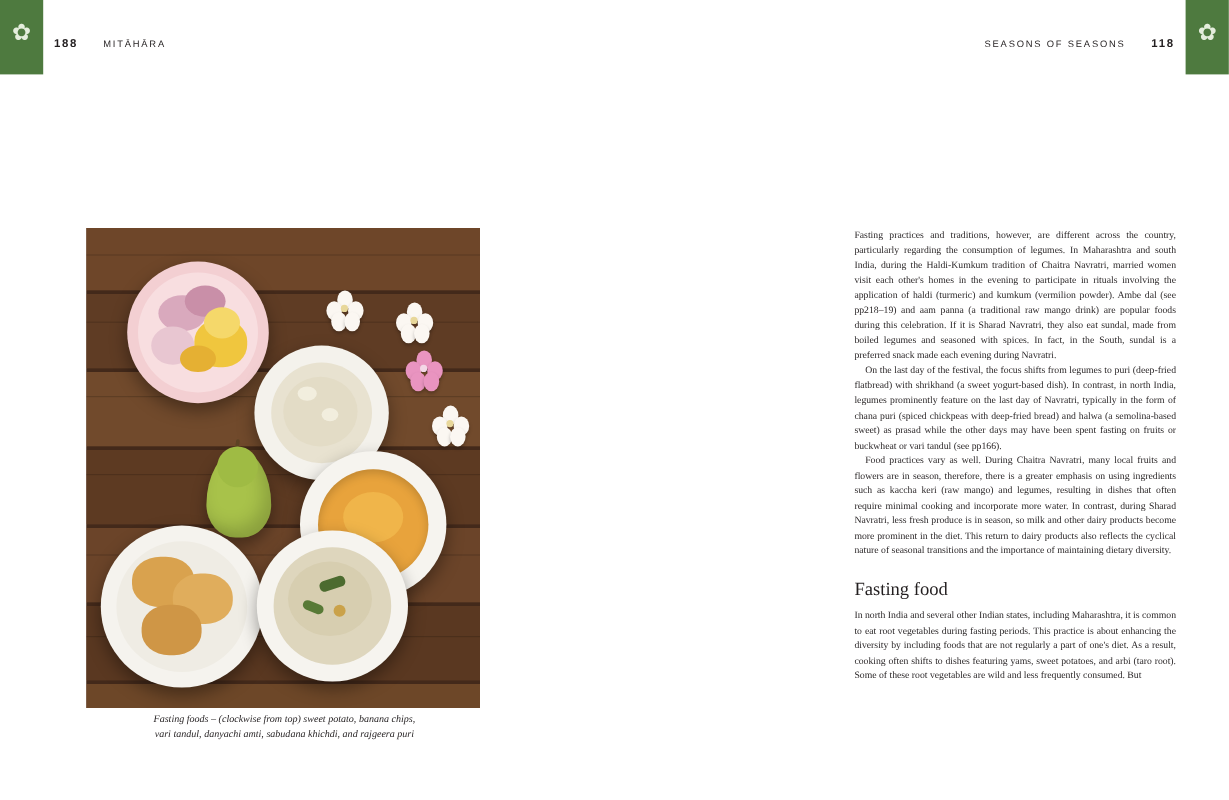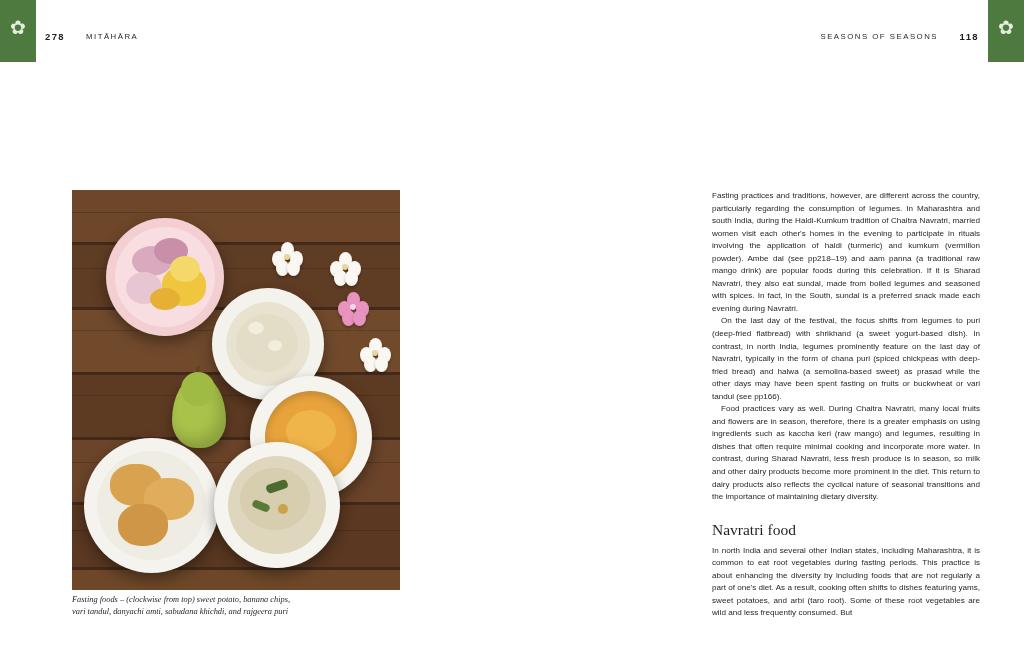--- a/index.html
+++ b/index.html
@@ -219,32 +219,33 @@
   .caption {
     position: absolute;
     left: 72px;
     top: 594px;
     width: 330px;
     font-family: "Liberation Serif", serif;
     font-style: italic;
     font-size: 8.4px;
     line-height: 11.5px;
     color: #231f20;
+    text-align: center;
   }
 
   
   .col {
     position: absolute;
     left: 712px;
     top: 190px;
     width: 268px;
   }
   .col p {
     margin: 0;
-    font-family: Liberation Sans, sans-serif;
+    font-family: Liberation Serif, serif;
     font-size: 8.1px;
     line-height: 12.55px;
     text-align: justify;
     color: #231f20;
   }
   .col p.indent { text-indent: 9px; }
   .col h2 {
     margin: 17px 0 7px 0;
     font-family: "Liberation Serif", serif;
     font-weight: normal;
@@ -257,21 +258,21 @@
 <body>
 
 <div class="spread">
 
   <div class="header-band">
     <div class="corner-tab left"></div>
     <div class="corner-leaf left">✿</div>
     <div class="corner-tab right"></div>
     <div class="corner-leaf right">✿</div>
 
-    <div class="folio left">278</div>
+    <div class="folio left">188</div>
     <div class="runhead left">MITĀHĀRA</div>
 
     <div class="runhead right">SEASONS OF SEASONS</div>
     <div class="folio right">118</div>
   </div>
 
   <div class="photo-wrap">
     <div class="photo">
 
       <div class="plank" style="top:-10px;background:#6e4629;"></div>
@@ -375,17 +376,17 @@
 
   <div class="caption">
     <span>Fasting foods – (clockwise from top) sweet potato, banana chips,</span><br>
     <span>vari tandul, danyachi amti, sabudana khichdi, and rajgeera puri</span>
   </div>
 
   <div class="col">
     <p>Fasting practices and traditions, however, are different across the country, particularly regarding the consumption of legumes. In Maharashtra and south India, during the Haldi-Kumkum tradition of Chaitra Navratri, married women visit each other's homes in the evening to participate in rituals involving the application of haldi (turmeric) and kumkum (vermilion powder). Ambe dal (see pp218–19) and aam panna (a traditional raw mango drink) are popular foods during this celebration. If it is Sharad Navratri, they also eat sundal, made from boiled legumes and seasoned with spices. In fact, in the South, sundal is a preferred snack made each evening during Navratri.</p>
     <p class="indent">On the last day of the festival, the focus shifts from legumes to puri (deep-fried flatbread) with shrikhand (a sweet yogurt-based dish). In contrast, in north India, legumes prominently feature on the last day of Navratri, typically in the form of chana puri (spiced chickpeas with deep-fried bread) and halwa (a semolina-based sweet) as prasad while the other days may have been spent fasting on fruits or buckwheat or vari tandul (see pp166).</p>
     <p class="indent">Food practices vary as well. During Chaitra Navratri, many local fruits and flowers are in season, therefore, there is a greater emphasis on using ingredients such as kaccha keri (raw mango) and legumes, resulting in dishes that often require minimal cooking and incorporate more water. In contrast, during Sharad Navratri, less fresh produce is in season, so milk and other dairy products become more prominent in the diet. This return to dairy products also reflects the cyclical nature of seasonal transitions and the importance of maintaining dietary diversity.</p>
-    <h2>Navratri food</h2>
+    <h2>Fasting food</h2>
     <p>In north India and several other Indian states, including Maharashtra, it is common to eat root vegetables during fasting periods. This practice is about enhancing the diversity by including foods that are not regularly a part of one's diet. As a result, cooking often shifts to dishes featuring yams, sweet potatoes, and arbi (taro root). Some of these root vegetables are wild and less frequently consumed. But</p>
   </div>
 
 </div>
 
 </body></html>

